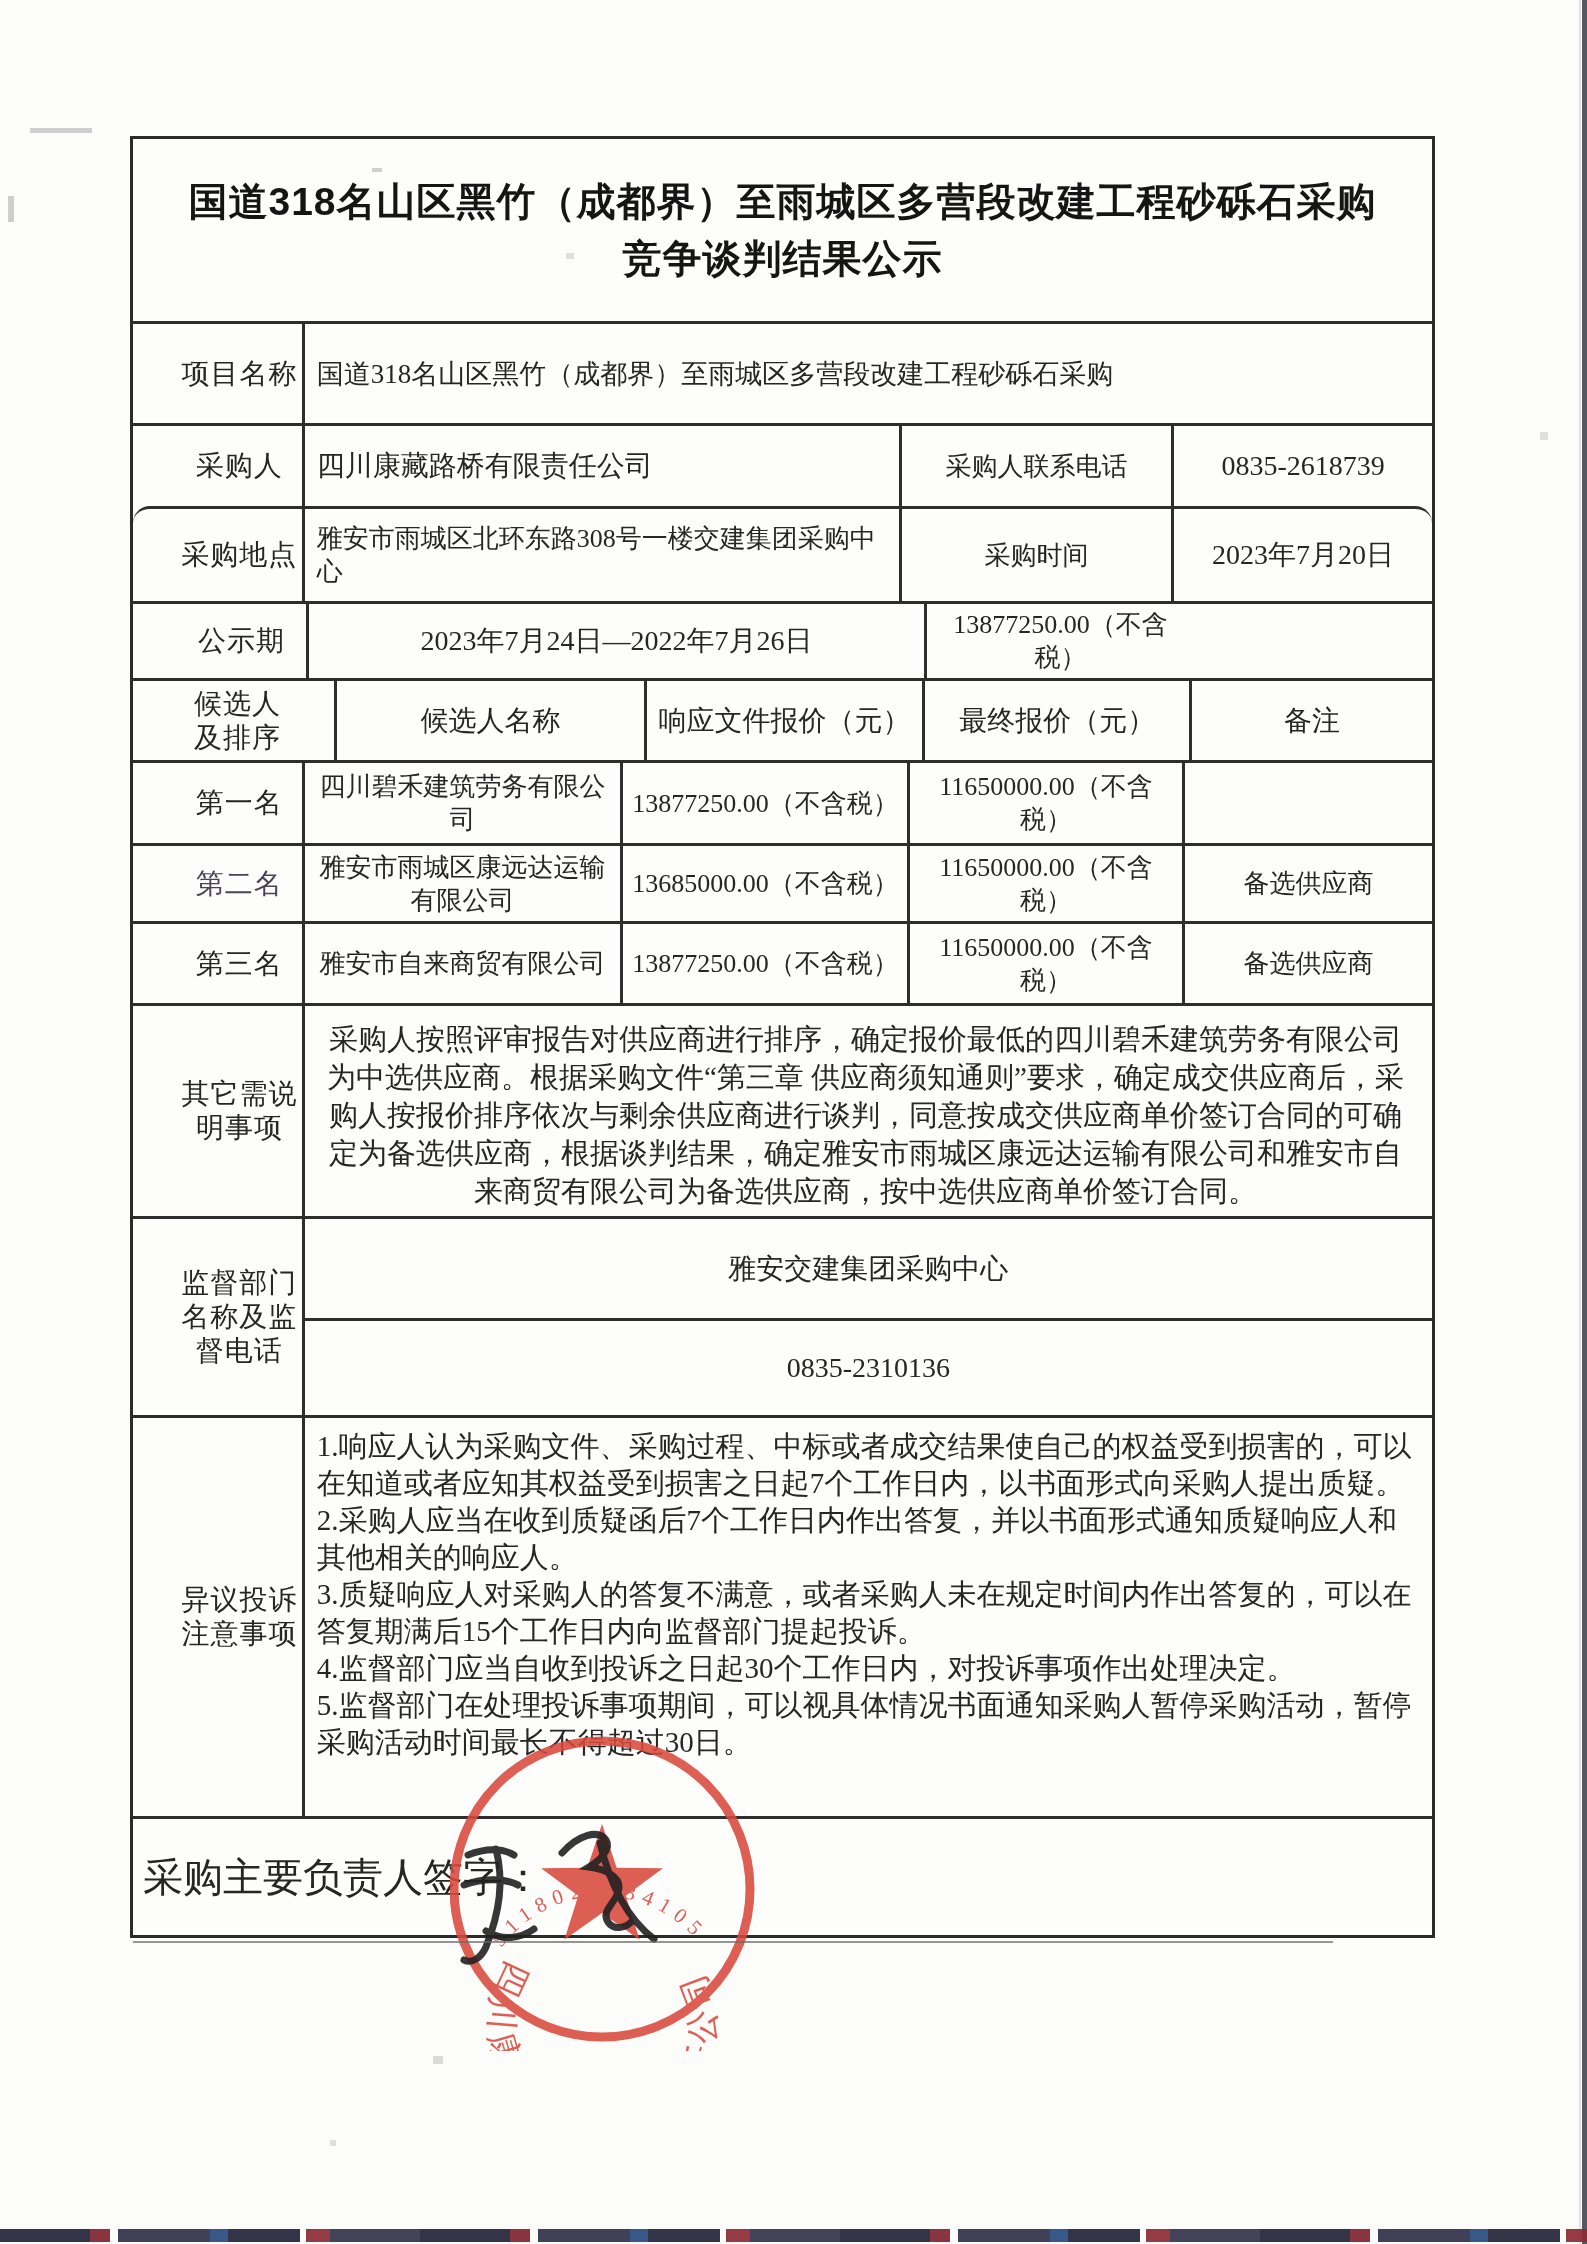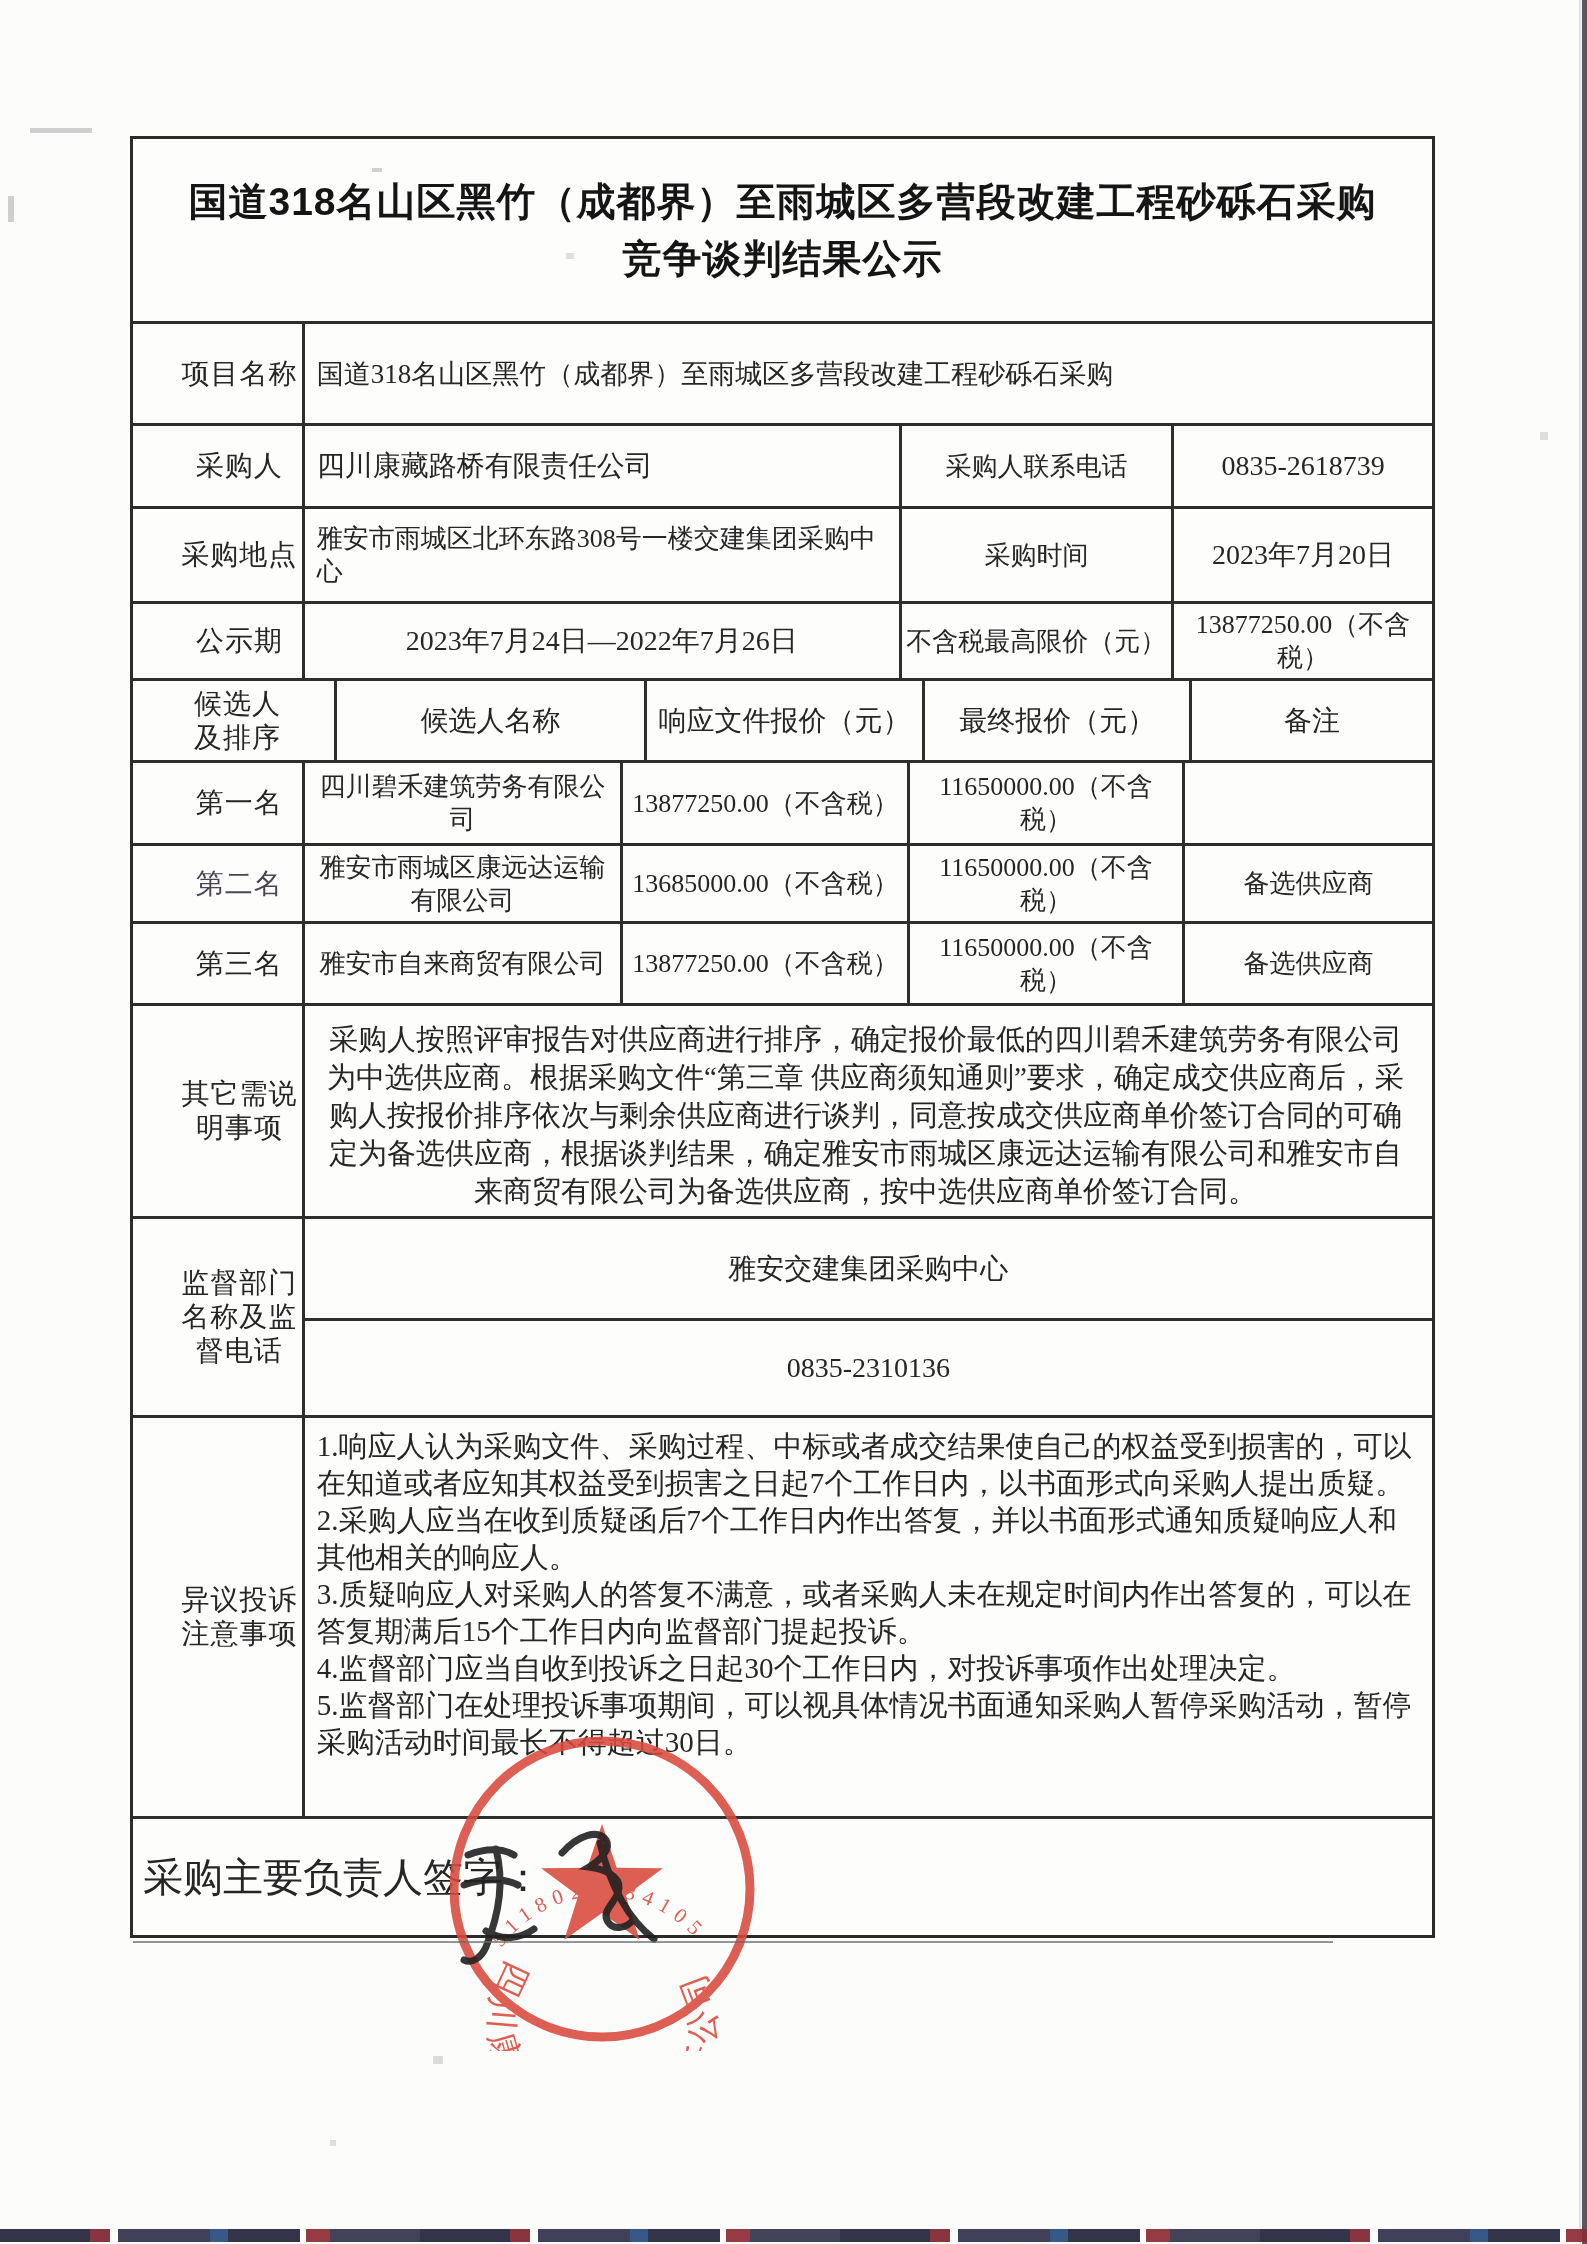--- a/index.html
+++ b/index.html
@@ -58,31 +58,30 @@
     <div class="c left fs27" style="width:1170px;">国道318名山区黑竹（成都界）至雨城区多营段改建工程砂砾石采购</div>
   </div>
 
   <div class="row" style="height:83px;">
     <div class="c nb labelcol">采购人</div>
     <div class="c left" style="width:618px;">四川康藏路桥有限责任公司</div>
     <div class="c fs26" style="width:282px;">采购人联系电话</div>
     <div class="c" style="width:270px;">0835-2618739</div>
   </div>
 
-  <div class="row" style="height:95px;">
+  <div class="row" style="height:95px;border-radius:17px;">
     <div class="c nb labelcol">采购地点</div>
     <div class="c left fs26" style="width:618px;">雅安市雨城区北环东路308号一楼交建集团采购中心</div>
     <div class="c fs26" style="width:282px;">采购时间</div>
     <div class="c" style="width:270px;">2023年7月20日</div>
   </div>
 
   <div class="row" style="height:77px;">
     <div class="c nb labelcol">公示期</div>
     <div class="c" style="width:618px;">2023年7月24日—2022年7月26日</div>
-    <div class="c fs26" style="width:282px;">不含税最高限价（元）</div>
     <div class="c fs26" style="width:270px;">13877250.00（不含税）</div>
   </div>
 
   <div class="row" style="height:82px;">
     <div class="c nb labelcol">候选人及排序</div>
     <div class="c" style="width:330px;margin-left:36px;">候选人名称</div>
     <div class="c" style="width:297px;">响应文件报价（元）</div>
     <div class="c" style="width:284px;">最终报价（元）</div>
     <div class="c" style="width:259px;">备注</div>
   </div>

